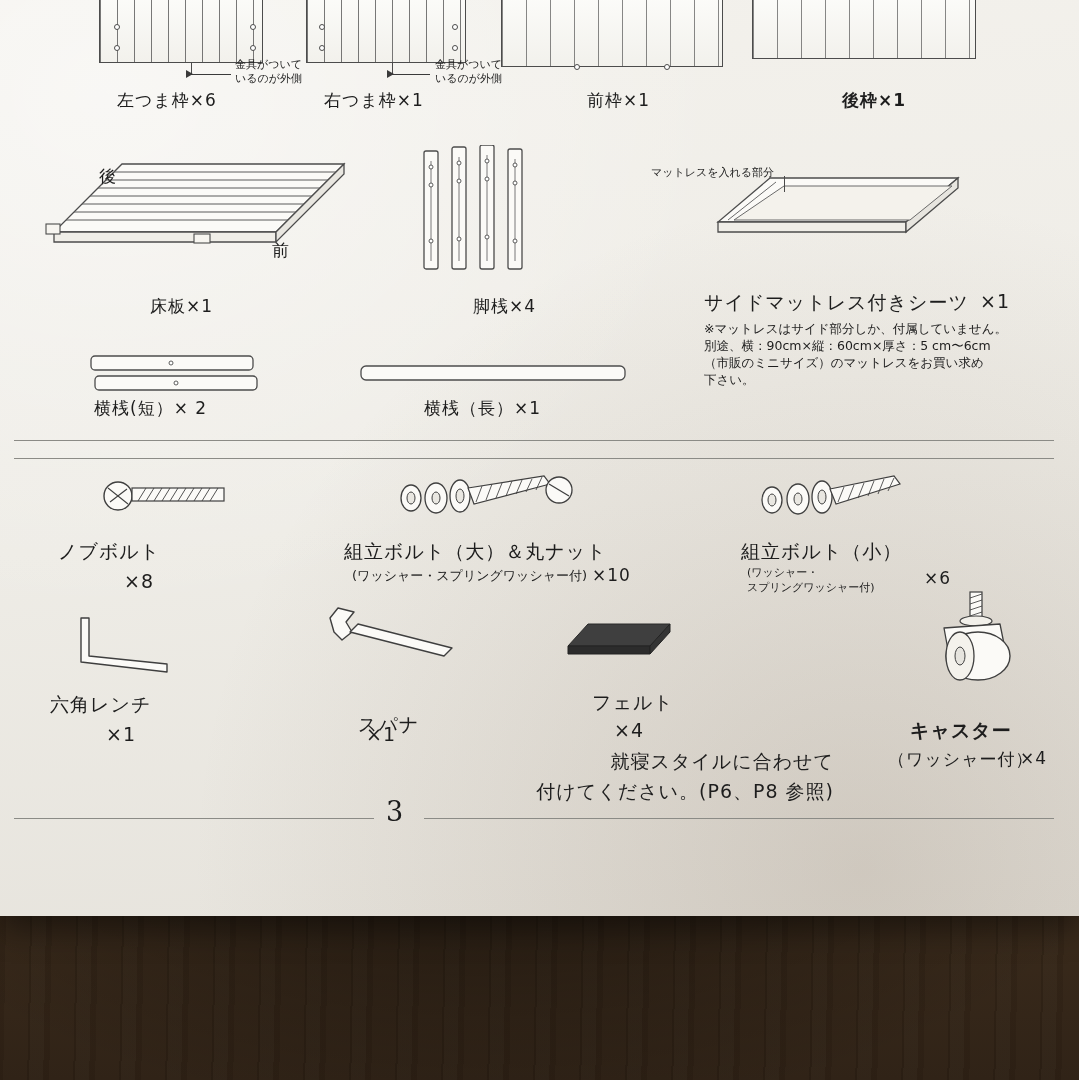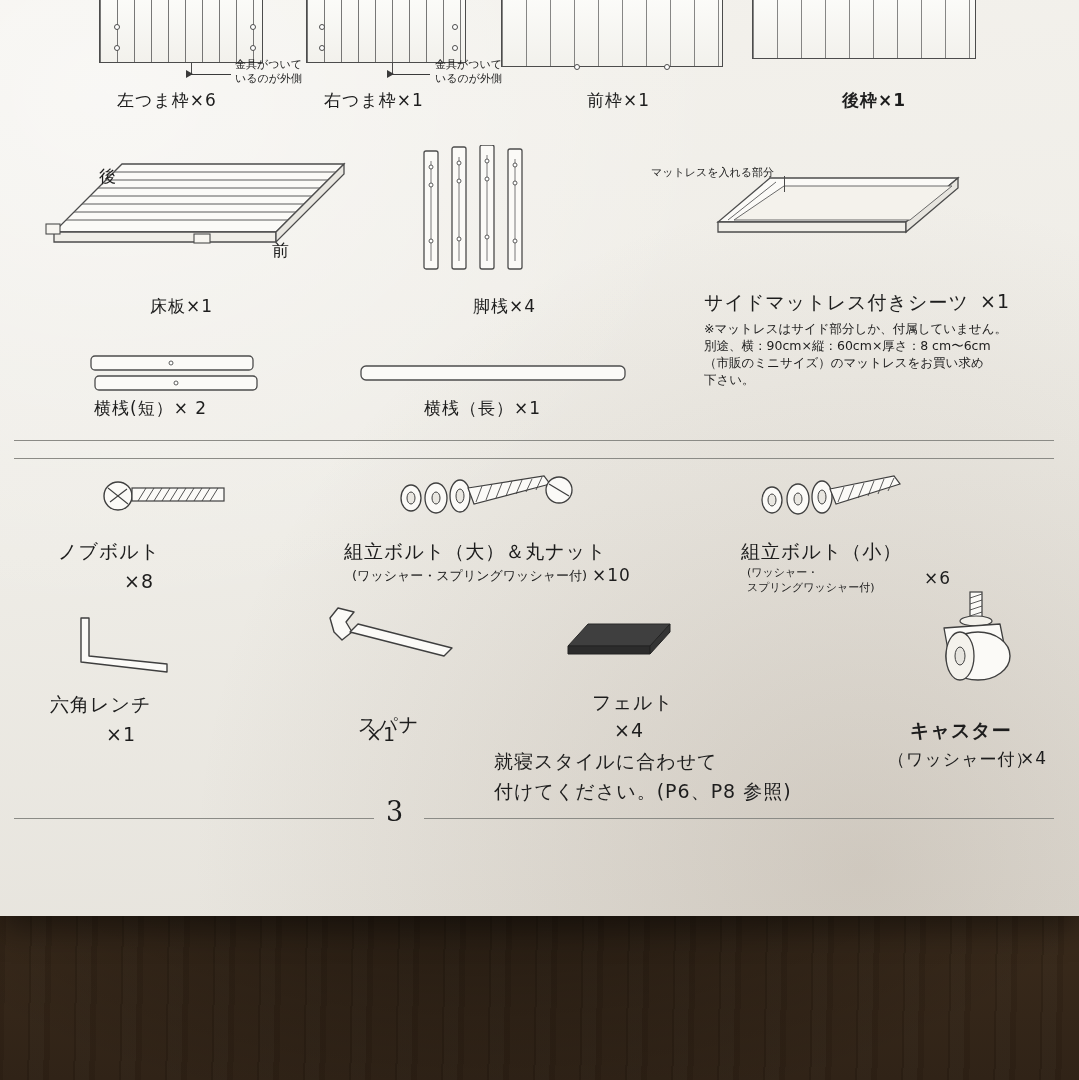--- a/index.html
+++ b/index.html
@@ -82,21 +82,21 @@
     position: absolute;
     color: #1d1d1d;
     font-family: "DejaVu Sans", sans-serif;
     white-space: nowrap;
     letter-spacing: 1px;
   }
   .lbl-lg { font-size: 19px; text-align: right; }
   .lbl-md { font-size: 17px; }
   .lbl-sm { font-size: 13px; letter-spacing: 0px; }
   .lbl-xs { font-size: 11px; letter-spacing: 0px; }
-  .center { text-align: left; }
+  .center { text-align: right; }
 
   
   .ln { position: absolute; background: #4a4a4a; }
 
   
   .frame-panel {
     position: absolute;
     border: 1.4px solid #4c4c4c;
     border-top: none;
     background: linear-gradient(180deg,#fdfdfb,#f2f1ec);
@@ -269,21 +269,21 @@
           <polygon points="192,46 244,2 244,12 192,56" fill="#e7e5df" stroke="#4c4c4c" stroke-width="1.3"></polygon>
           <polygon points="70,10 238,10 196,44 20,44" fill="#f4f2ec" stroke="#6a6a6a" stroke-width="1"></polygon>
           <line x1="62" y1="6" x2="14" y2="44" stroke="#6a6a6a" stroke-width="1"></line>
         </svg>
       </div>
       <div class="ln" style="left:770px; top:186px; width:1px; height:16px;"></div>
       <div class="lbl lbl-xs" style="left:637px; top:175px;">マットレスを入れる部分</div>
       <div class="lbl lbl-lg" style="left:690px; top:300px;">サイドマットレス付きシーツ</div>
       <div class="lbl lbl-lg" style="left:966px; top:300px;">×1</div>
       <div class="note-block" style="left:690px; top:330px; width:350px;">※マットレスはサイド部分しか、付属していません。
-別途、横：90cm×縦：60cm×厚さ：8 cm〜6cm
+別途、横：90cm×縦：60cm×厚さ：5 cm〜6cm
 （市販のミニサイズ）のマットレスをお買い求め
 下さい。</div>
 
       <div style="position:absolute; left:75px; top:364px; width:170px; height:46px;">
         <svg width="170" height="46" viewBox="0 0 170 46">
           <rect x="2" y="2" width="162" height="14" rx="4" fill="#fbfaf7" stroke="#4c4c4c" stroke-width="1.3"></rect>
           <rect x="6" y="22" width="162" height="14" rx="4" fill="#fbfaf7" stroke="#4c4c4c" stroke-width="1.3"></rect>
           <circle cx="82" cy="9" r="2" fill="#fff" stroke="#4c4c4c" stroke-width="0.9"></circle>
           <circle cx="87" cy="29" r="2" fill="#fff" stroke="#4c4c4c" stroke-width="0.9"></circle>
         </svg>

